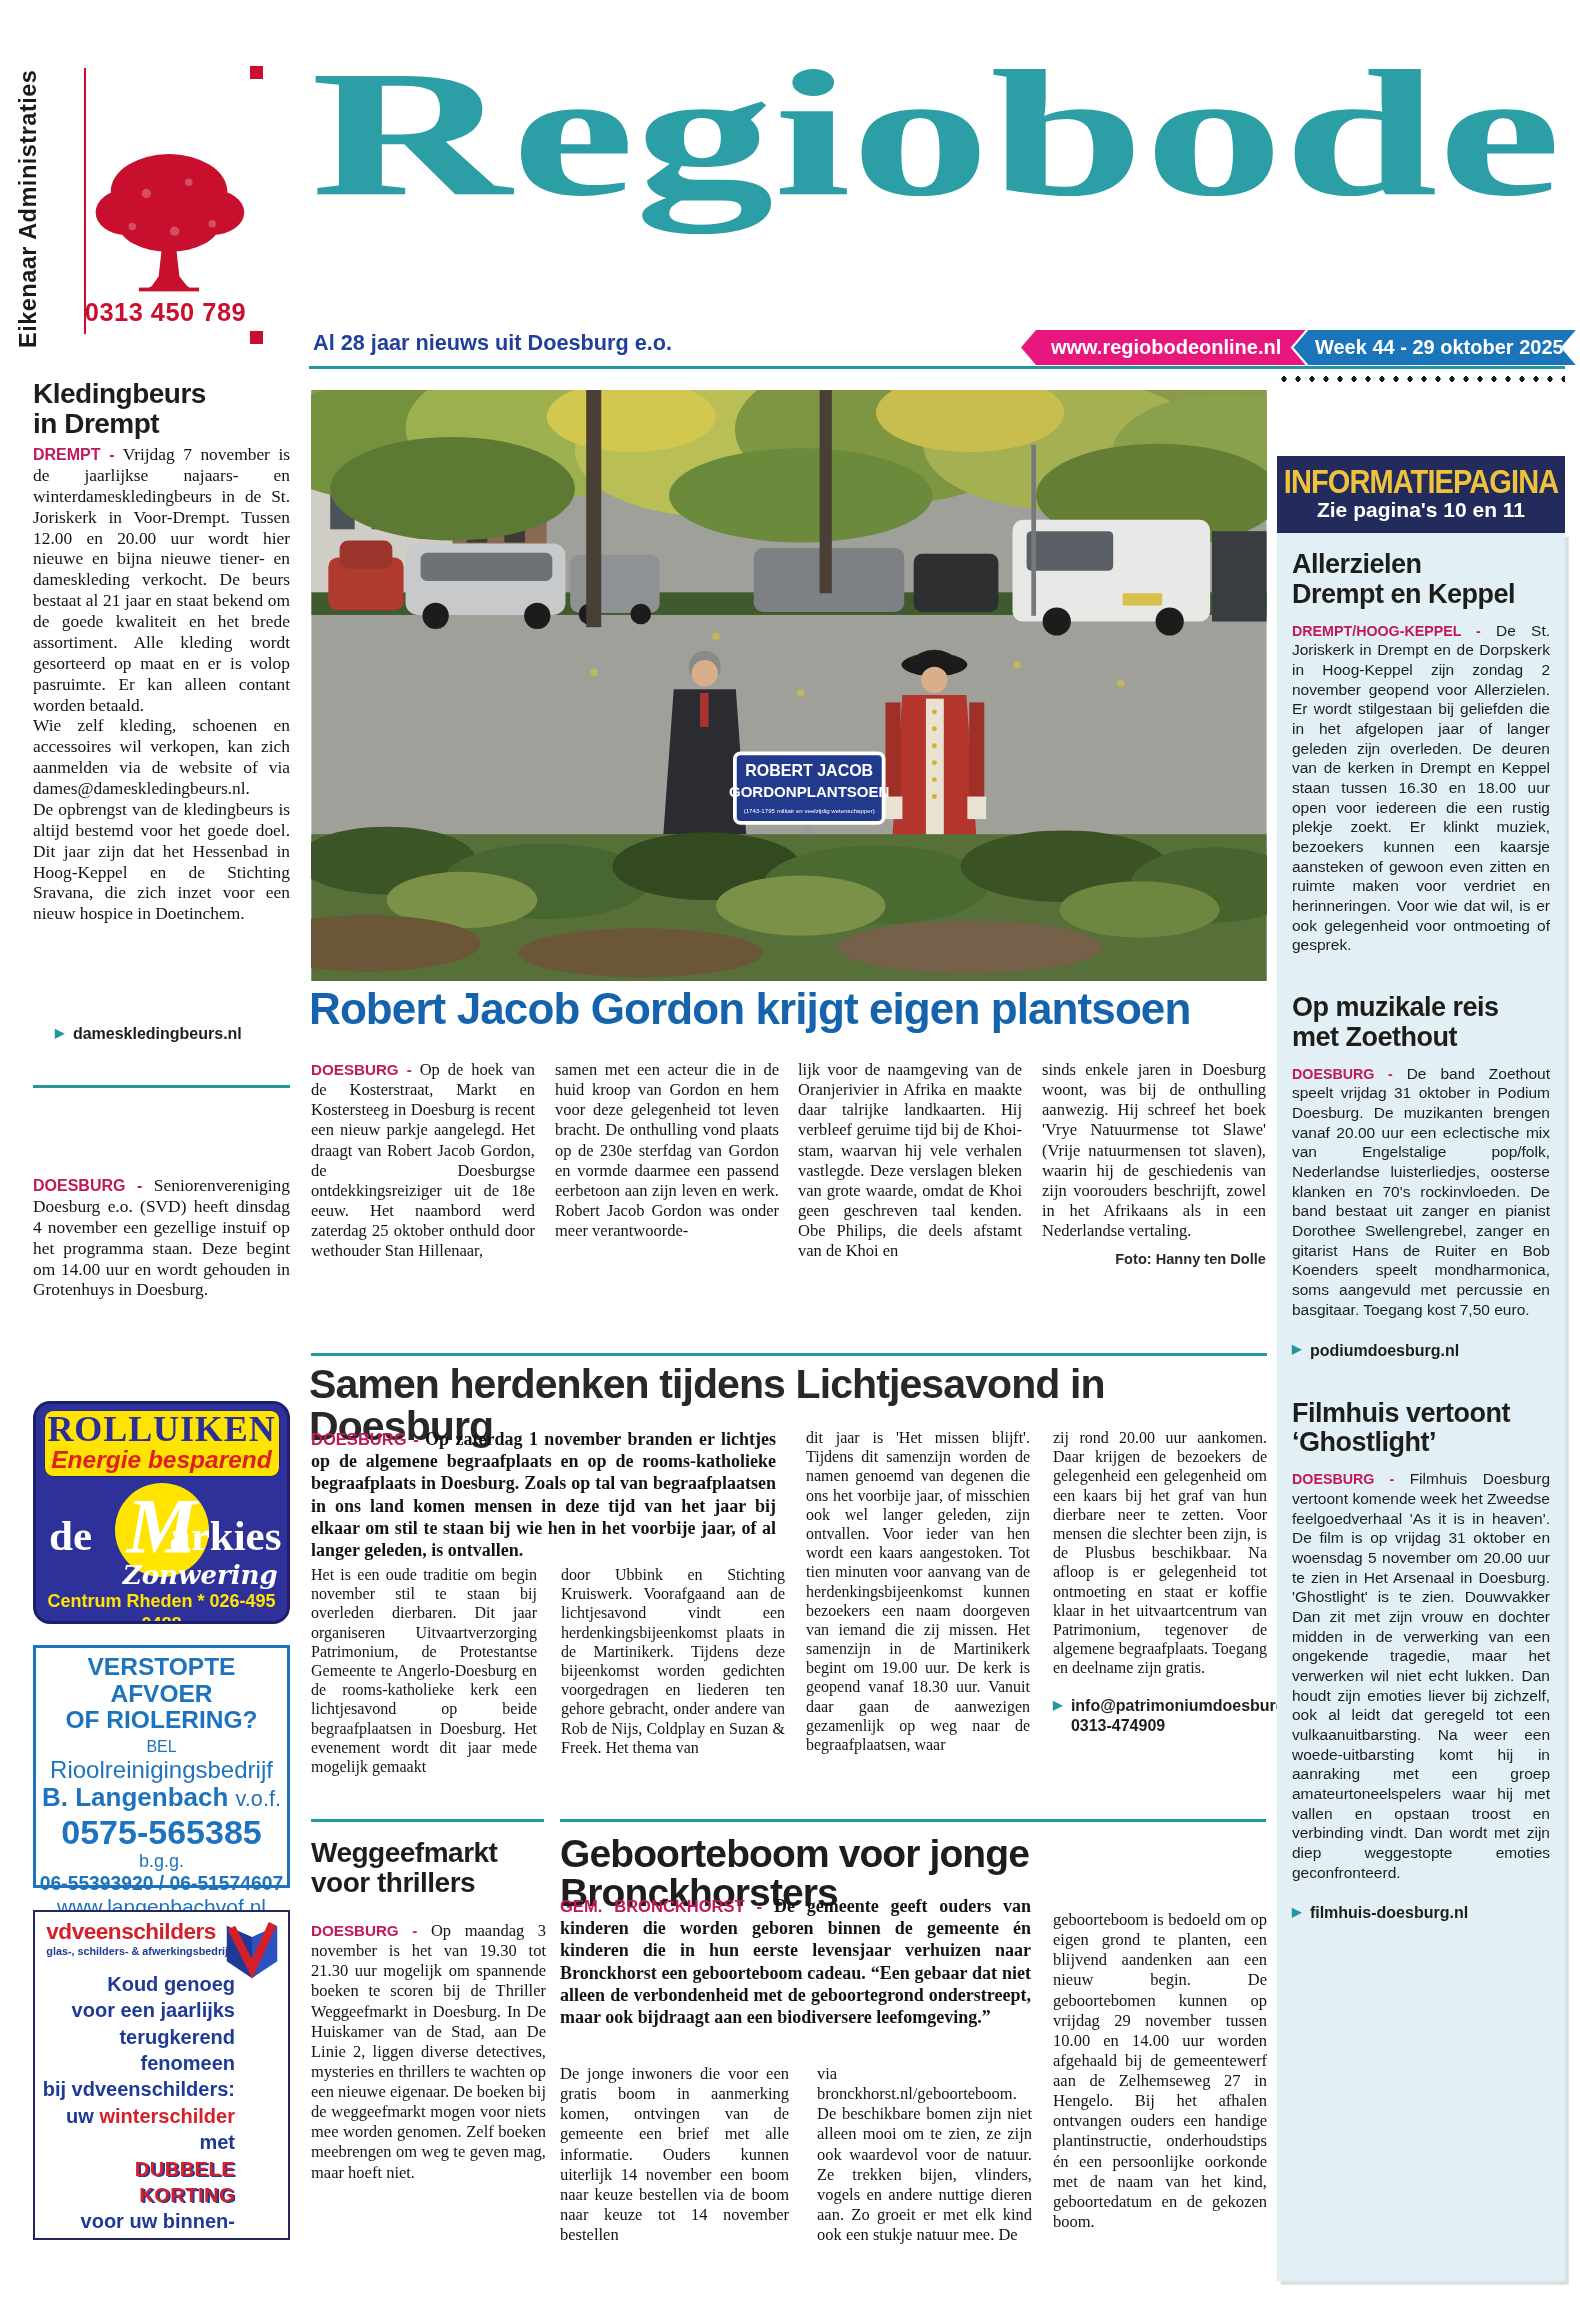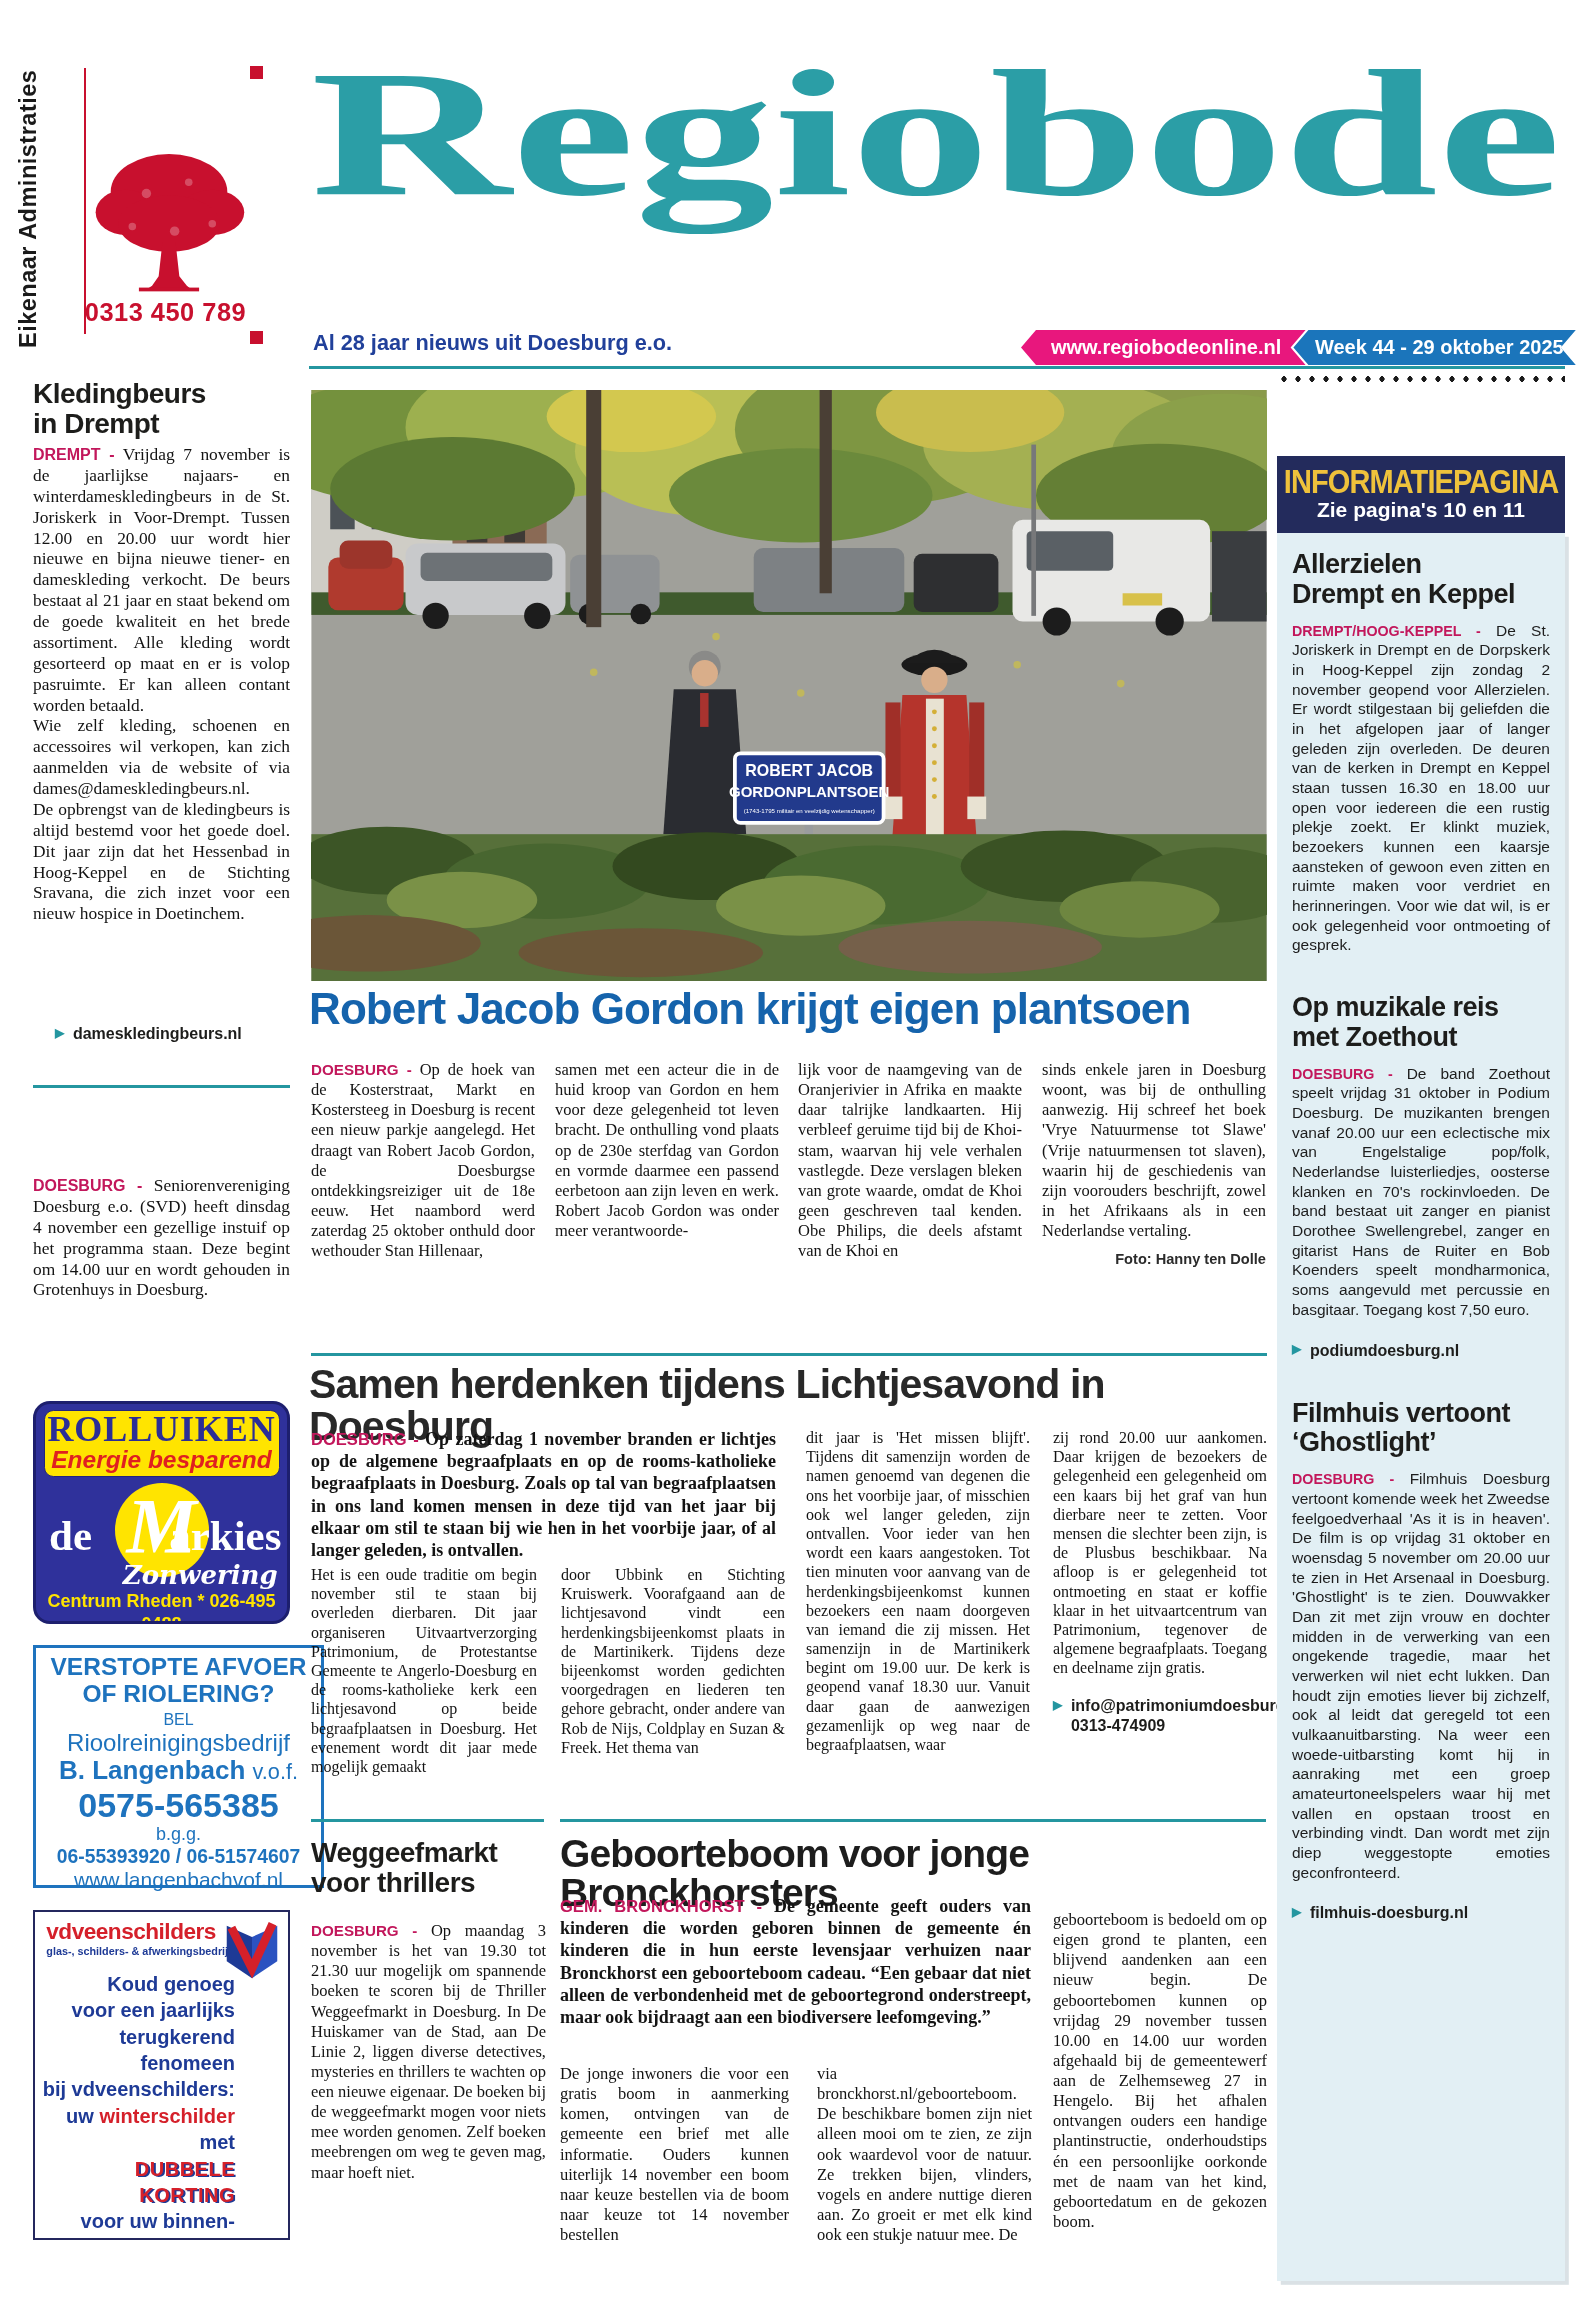--- a/index.html
+++ b/index.html
@@ -39,21 +39,21 @@
   .mk-yellow{margin:5.6px 7.5px 1.9px 7.5px;background:#FFE400;border:1.9px solid #23257d;border-radius:9.4px;padding:0.9px 0 2.8px 0;}
   .mk-roll{font:bold 36px/1 "Liberation Serif",serif;color:#2B2E96;letter-spacing:0.9px;}
   .mk-energie{font:bold italic 24.5px/1.05 "Liberation Sans",sans-serif;color:#E02020;}
   .mk-logo{position:relative;height:111px;}
   .mk-circle{position:absolute;left:50%;top:3.8px;transform:translateX(-50%);width:94px;height:94px;border-radius:50%;background:#FFE400;}
   .mk-m{position:absolute;left:50%;top:7.5px;transform:translateX(-50%);font:bold italic 79px/1 "Liberation Serif",serif;color:#fff;}
   .mk-de{position:absolute;left:13px;top:32px;font:bold 43px "Liberation Serif",serif;color:#fff;}
   .mk-arkies{position:absolute;right:5.6px;top:32px;font:bold 43px "Liberation Serif",serif;color:#fff;}
   .mk-zon{position:absolute;right:9.4px;top:81px;font:bold italic 26px "DejaVu Serif",serif;color:#fff;}
   .mk-contact{font:bold 18px/1.3 "Liberation Sans",sans-serif;color:#FFE400;}
-  .ad-langenbach{position:absolute;left:33px;top:1645px;width:291px;height:243px;background:#fff;
+  .ad-langenbach{position:absolute;left:33px;top:1645px;width:257px;height:243px;background:#fff;
         border:3.8px solid #1E73BE;box-sizing:border-box;text-align:center;color:#1E73BE;
         font-family:"Liberation Sans",sans-serif;padding-top:5.6px;}
   .lb1{font-weight:bold;font-size:24.5px;line-height:1.1;}
   .lb3{font-size:16px;line-height:1.15;margin-top:3.8px;}
   .lb4{font-size:24px;line-height:1.05;}
   .lbname{font-weight:bold;font-size:26px;line-height:1.2;}
   .lbname .sfx{font-weight:normal;font-size:21.7px;}
   .lbphone{font-weight:bold;font-size:34px;line-height:1.15;}
   .lbbgg{font-size:18px;line-height:1.1;}
   .lbmob{font-weight:bold;font-size:19.3px;line-height:1.2;}

